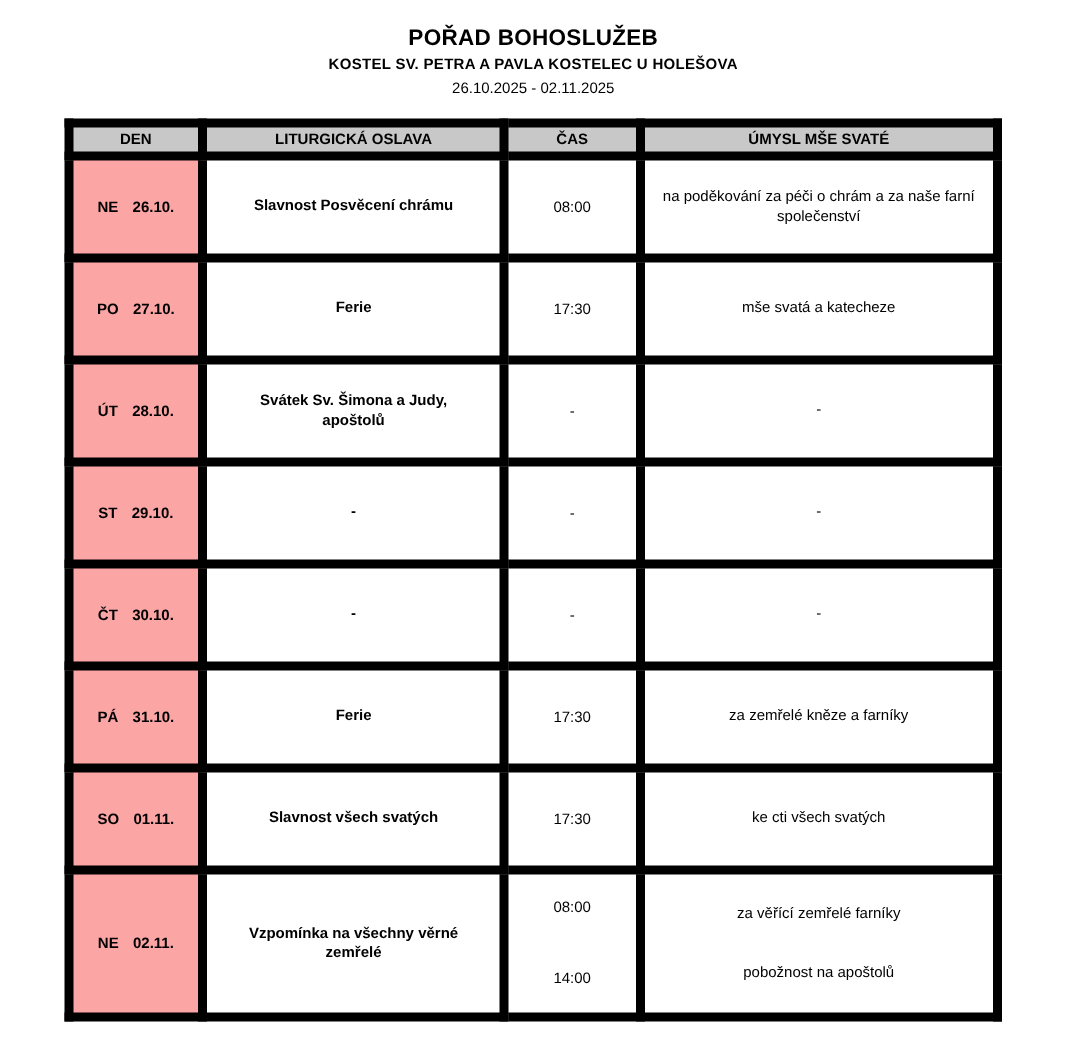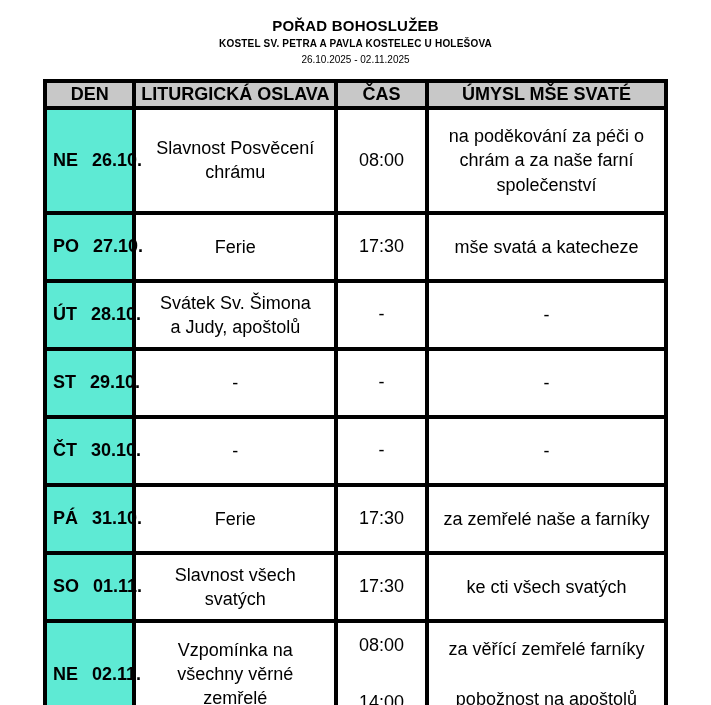--- a/index.html
+++ b/index.html
@@ -36,45 +36,45 @@
     margin-top: 5px;
   }
   table.schedule {
     border-collapse: collapse;
     table-layout: fixed;
     width: 625px;
     margin: 14px auto 0 auto;
     border: 3px solid #000000;
   }
   .schedule th, .schedule td {
-    border: 4px solid #000000;
+    border: 6px solid #000000;
     text-align: center;
     vertical-align: middle;
-    font-size: 18px;
+    font-size: 10px;
     padding: 2px 6px;
   }
   .schedule col.c-den   { width: 14.4%; }
   .schedule col.c-oslava{ width: 32.5%; }
   .schedule col.c-cas   { width: 14.6%; }
   .schedule col.c-umysl { width: 38.5%; }
   .schedule thead tr { height: 22px; }
   .schedule th {
     background: #c8c8c8;
     font-weight: bold;
     padding: 1px 2px;
   }
   .schedule tbody tr.body-row { height: 68px; }
   .schedule tbody tr.last-row { height: 98px; }
   td.day-cell {
-    background: #5eead4;
+    background: #fca5a5;
     font-weight: bold;
     white-space: pre;
     word-spacing: 2px;
   }
-  .celebration-inner { max-width: 165px; margin: 0 auto; line-height: 1.35; }
+  .celebration-inner { max-width: 165px; margin: 0 auto; line-height: 1.35; font-weight: bold; }
   .intention-inner   { max-width: 228px; margin: 12px auto; line-height: 1.35; }
   .stack span { display: block; }
   .stack span + span { margin-top: 36px; }
   .stack-wide span { display: block; }
   .stack-wide span + span { margin-top: 26px; }
 </style>
 </head>
 <body>
 
 <div class="page">
@@ -151,21 +151,21 @@
             <div class="intention-inner">-</div>
           </td>
       </tr>
       <tr class="body-row">
         <td class="day-cell">PÁ  31.10.</td>
         <td>
             <div class="celebration-inner">Ferie</div>
           </td>
         <td>17:30</td>
         <td>
-            <div class="intention-inner">za zemřelé naše a farníky</div>
+            <div class="intention-inner">za zemřelé kněze a farníky</div>
           </td>
       </tr>
       <tr class="body-row">
         <td class="day-cell">SO  01.11.</td>
         <td>
             <div class="celebration-inner">Slavnost všech svatých</div>
           </td>
         <td>17:30</td>
         <td>
             <div class="intention-inner">ke cti všech svatých</div>

